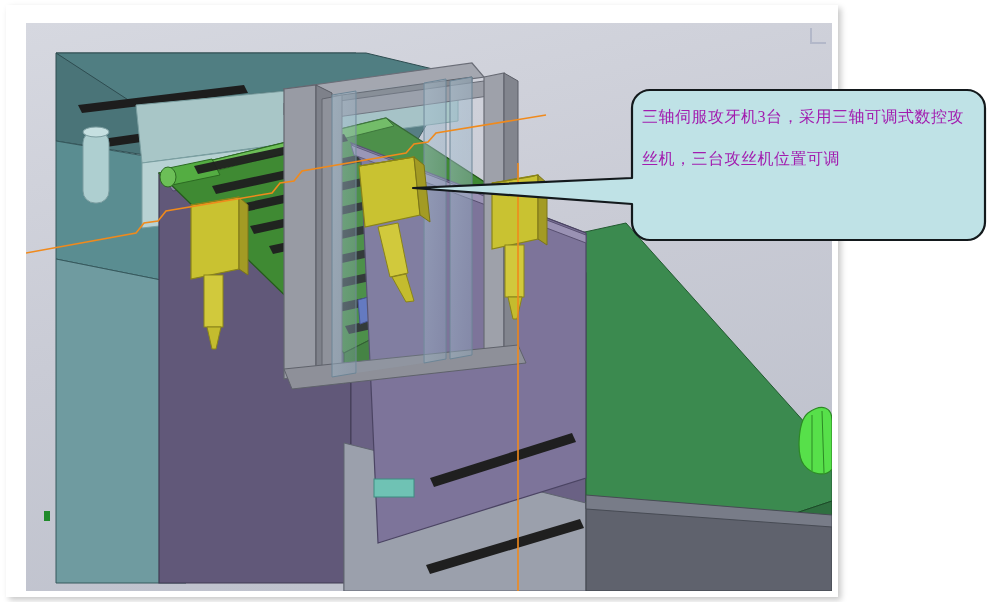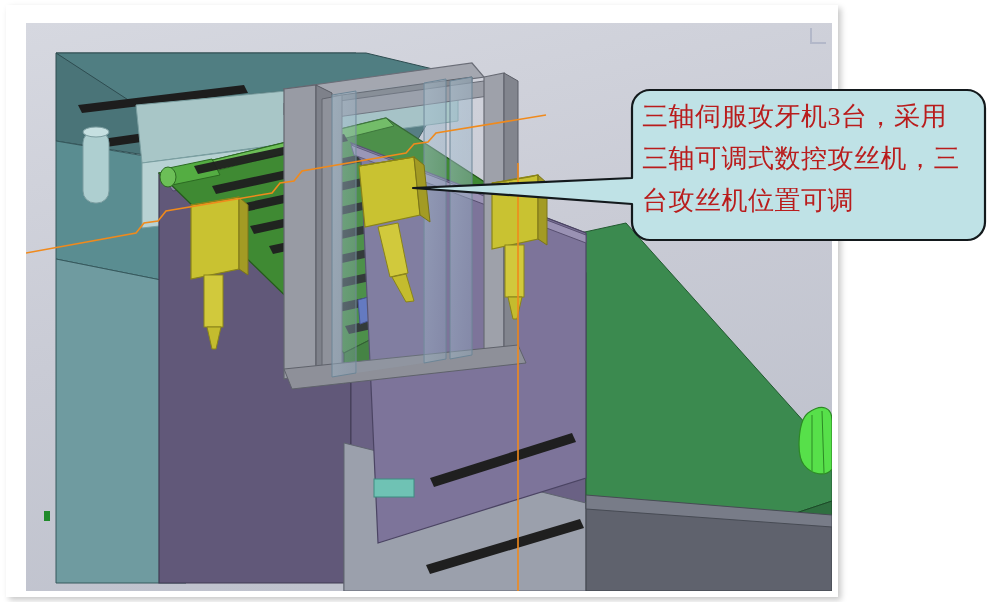--- a/index.html
+++ b/index.html
@@ -60,23 +60,23 @@
     pointer-events: none;
   }
   #callout-svg { display:block; width: 580px; height: 172px; }
 
   #callout-text {
     position: absolute;
     left: 642px;
     top: 96px;
     width: 330px;
     font-family: "Liberation Serif", "DejaVu Serif", serif;
-    font-size: 26px;
+    font-size: 16px;
     line-height: 42px;
-    color: #b91c1c;
+    color: #a21caf;
     letter-spacing: .5px;
     white-space: pre-wrap;
     pointer-events: none;
   }
 </style>
 </head>
 <body>
 
 <div id="photo-frame">
 

